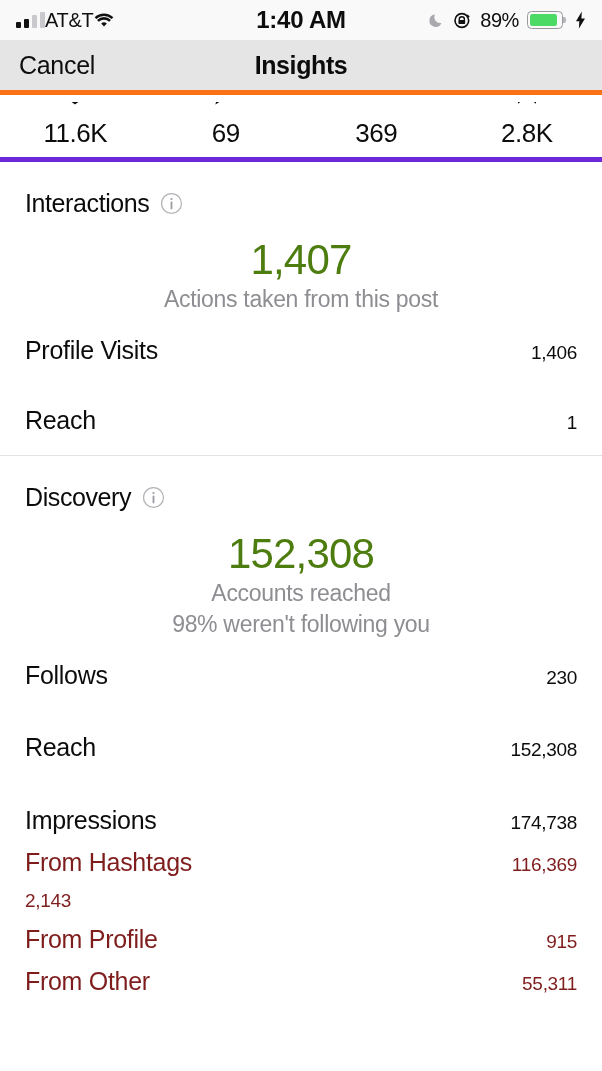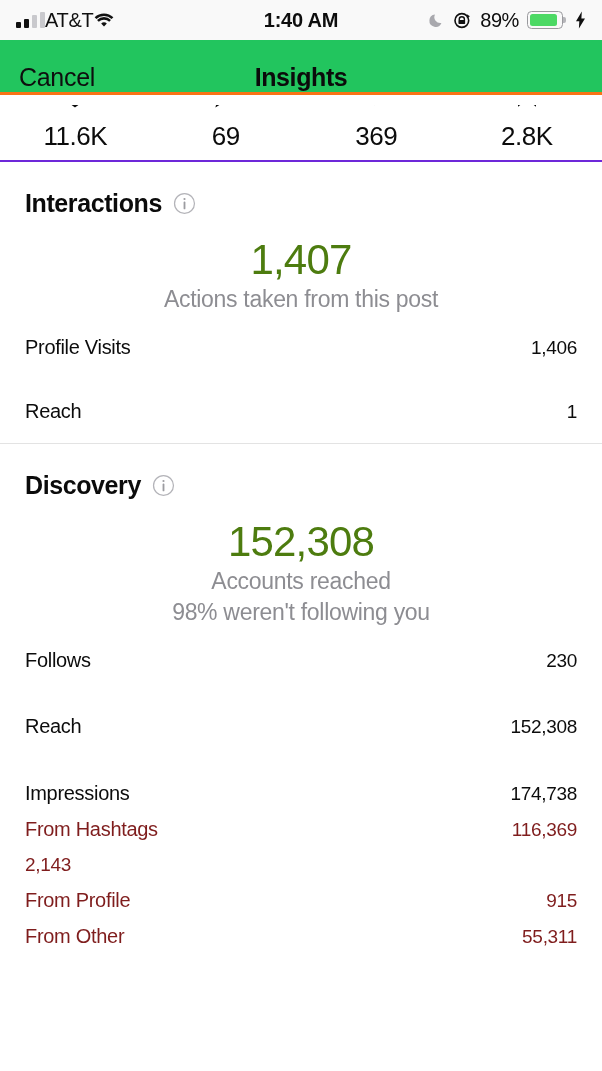--- a/index.html
+++ b/index.html
@@ -27,21 +27,21 @@
   .signal-bars i:nth-child(1){ height:6px; }
   .signal-bars i:nth-child(2){ height:9px; }
   .signal-bars i:nth-child(3){ height:13px; }
   .signal-bars i:nth-child(4){ height:16px; }
   .carrier { font-size:20px; color:#101010; letter-spacing:-0.3px; }
   .wifi { width:22px; height:17px; }
 
   .status-time {
     position:absolute; left:0; right:0; top:0; bottom:0;
     display:flex; align-items:center; justify-content:center;
-    font-size:20px; font-weight:bold; color:#0d0d0d; letter-spacing:-0.2px;
+    font-size:24px; font-weight:bold; color:#0d0d0d; letter-spacing:-0.2px;
     pointer-events:none;
   }
   .status-right {
     margin-left:auto; display:flex; align-items:center; gap:8px;
     position:relative; z-index:2;
   }
   .moon { width:17px; height:18px; }
   .rotlock { width:19px; height:19px; }
   .battery-pct { font-size:20px; color:#0d0d0d; letter-spacing:-0.4px; }
   .battery {
@@ -50,41 +50,41 @@
   }
   .battery::after {
     content:""; position:absolute; right:-4px; top:50%; transform:translateY(-50%);
     width:2.6px; height:6px; background:#b6b6ba; border-radius:0 2px 2px 0;
   }
   .battery .lvl { height:100%; background:#4cd964; border-radius:2.5px; }
   .bolt { width:11px; height:18px; margin-left:4px; }
 
   
   .nav-bar {
-    height:55px; background:#22c55e;
-    border-bottom:3px solid #f97316;
-    display:flex; align-items:flex-end; position:relative;
+    height:55px; background:#e5e5e5;
+    border-bottom:5px solid #f97316;
+    display:flex; align-items:center; position:relative;
   }
   .nav-cancel {
     font-size:25px; color:#0e0e0e; letter-spacing:-0.3px;
     padding-left:19px; cursor:pointer; background:none; border:none;
     font-family:"Liberation Sans", sans-serif;
   }
   .nav-title {
     position:absolute; left:0; right:0;
     text-align:center; font-size:25px; font-weight:bold;
     color:#0b0b0b; letter-spacing:-0.4px; pointer-events:none;
   }
 
   
   .stats-row {
     height:67px; background:#fff;
     display:flex; align-items:flex-end;
     padding:0 0 8px 0; position:relative;
-    border-bottom:2px solid #6d28d9;
+    border-bottom:5px solid #6d28d9;
     overflow:hidden;
   }
   .stat-col {
     flex:1; display:flex; flex-direction:column; align-items:center;
     position:relative;
   }
   .stat-icon-clip {
     height:16px; width:40px; overflow:hidden;
     display:flex; align-items:flex-start; justify-content:center;
     margin-bottom:1px;
@@ -96,38 +96,38 @@
 
   
   .section { background:#fff; }
   .section + .section { border-top:1px solid #e3e3e3; }
 
   .section-head {
     display:flex; align-items:center; gap:11px;
     padding:27px 25px 0 25px;
   }
   .section-title {
-    font-size:25px; font-weight:bold; color:#0b0b0b; letter-spacing:-0.4px;
+    font-size:25px; font-weight:normal; color:#0b0b0b; letter-spacing:-0.4px;
   }
   .info-icon { width:23px; height:23px; flex:none; }
 
   .summary { text-align:center; padding:18px 0 0 0; }
   .summary-value {
     font-size:42px; color:#4d7c0f; letter-spacing:-0.8px; line-height:1.15;
     font-weight:normal;
   }
   .summary-sub {
     font-size:23px; color:#8d8d92; letter-spacing:-0.3px; line-height:1.33;
   }
 
   .rows { padding:0 25px; }
   .row {
     display:flex; align-items:baseline; justify-content:space-between;
   }
-  .row .label { font-size:20px; color:#0c0c0c; letter-spacing:-0.3px; }
+  .row .label { font-size:25px; color:#0c0c0c; letter-spacing:-0.3px; }
   .row .value { font-size:19px; color:#0c0c0c; letter-spacing:-0.3px; }
   .row.sub .label, .row.sub .value { color:#7f1d1d; }
 
   #interactions-rows .row { padding:21px 0 20px 0; }
   #discovery-main-rows .row { padding:22px 0 21px 0; }
   #impressions-row { padding:23px 0 7px 0; }
   #impressions-sub-rows .row { padding:6px 0 7px 0; }
 </style>
 </head>
 <body>

